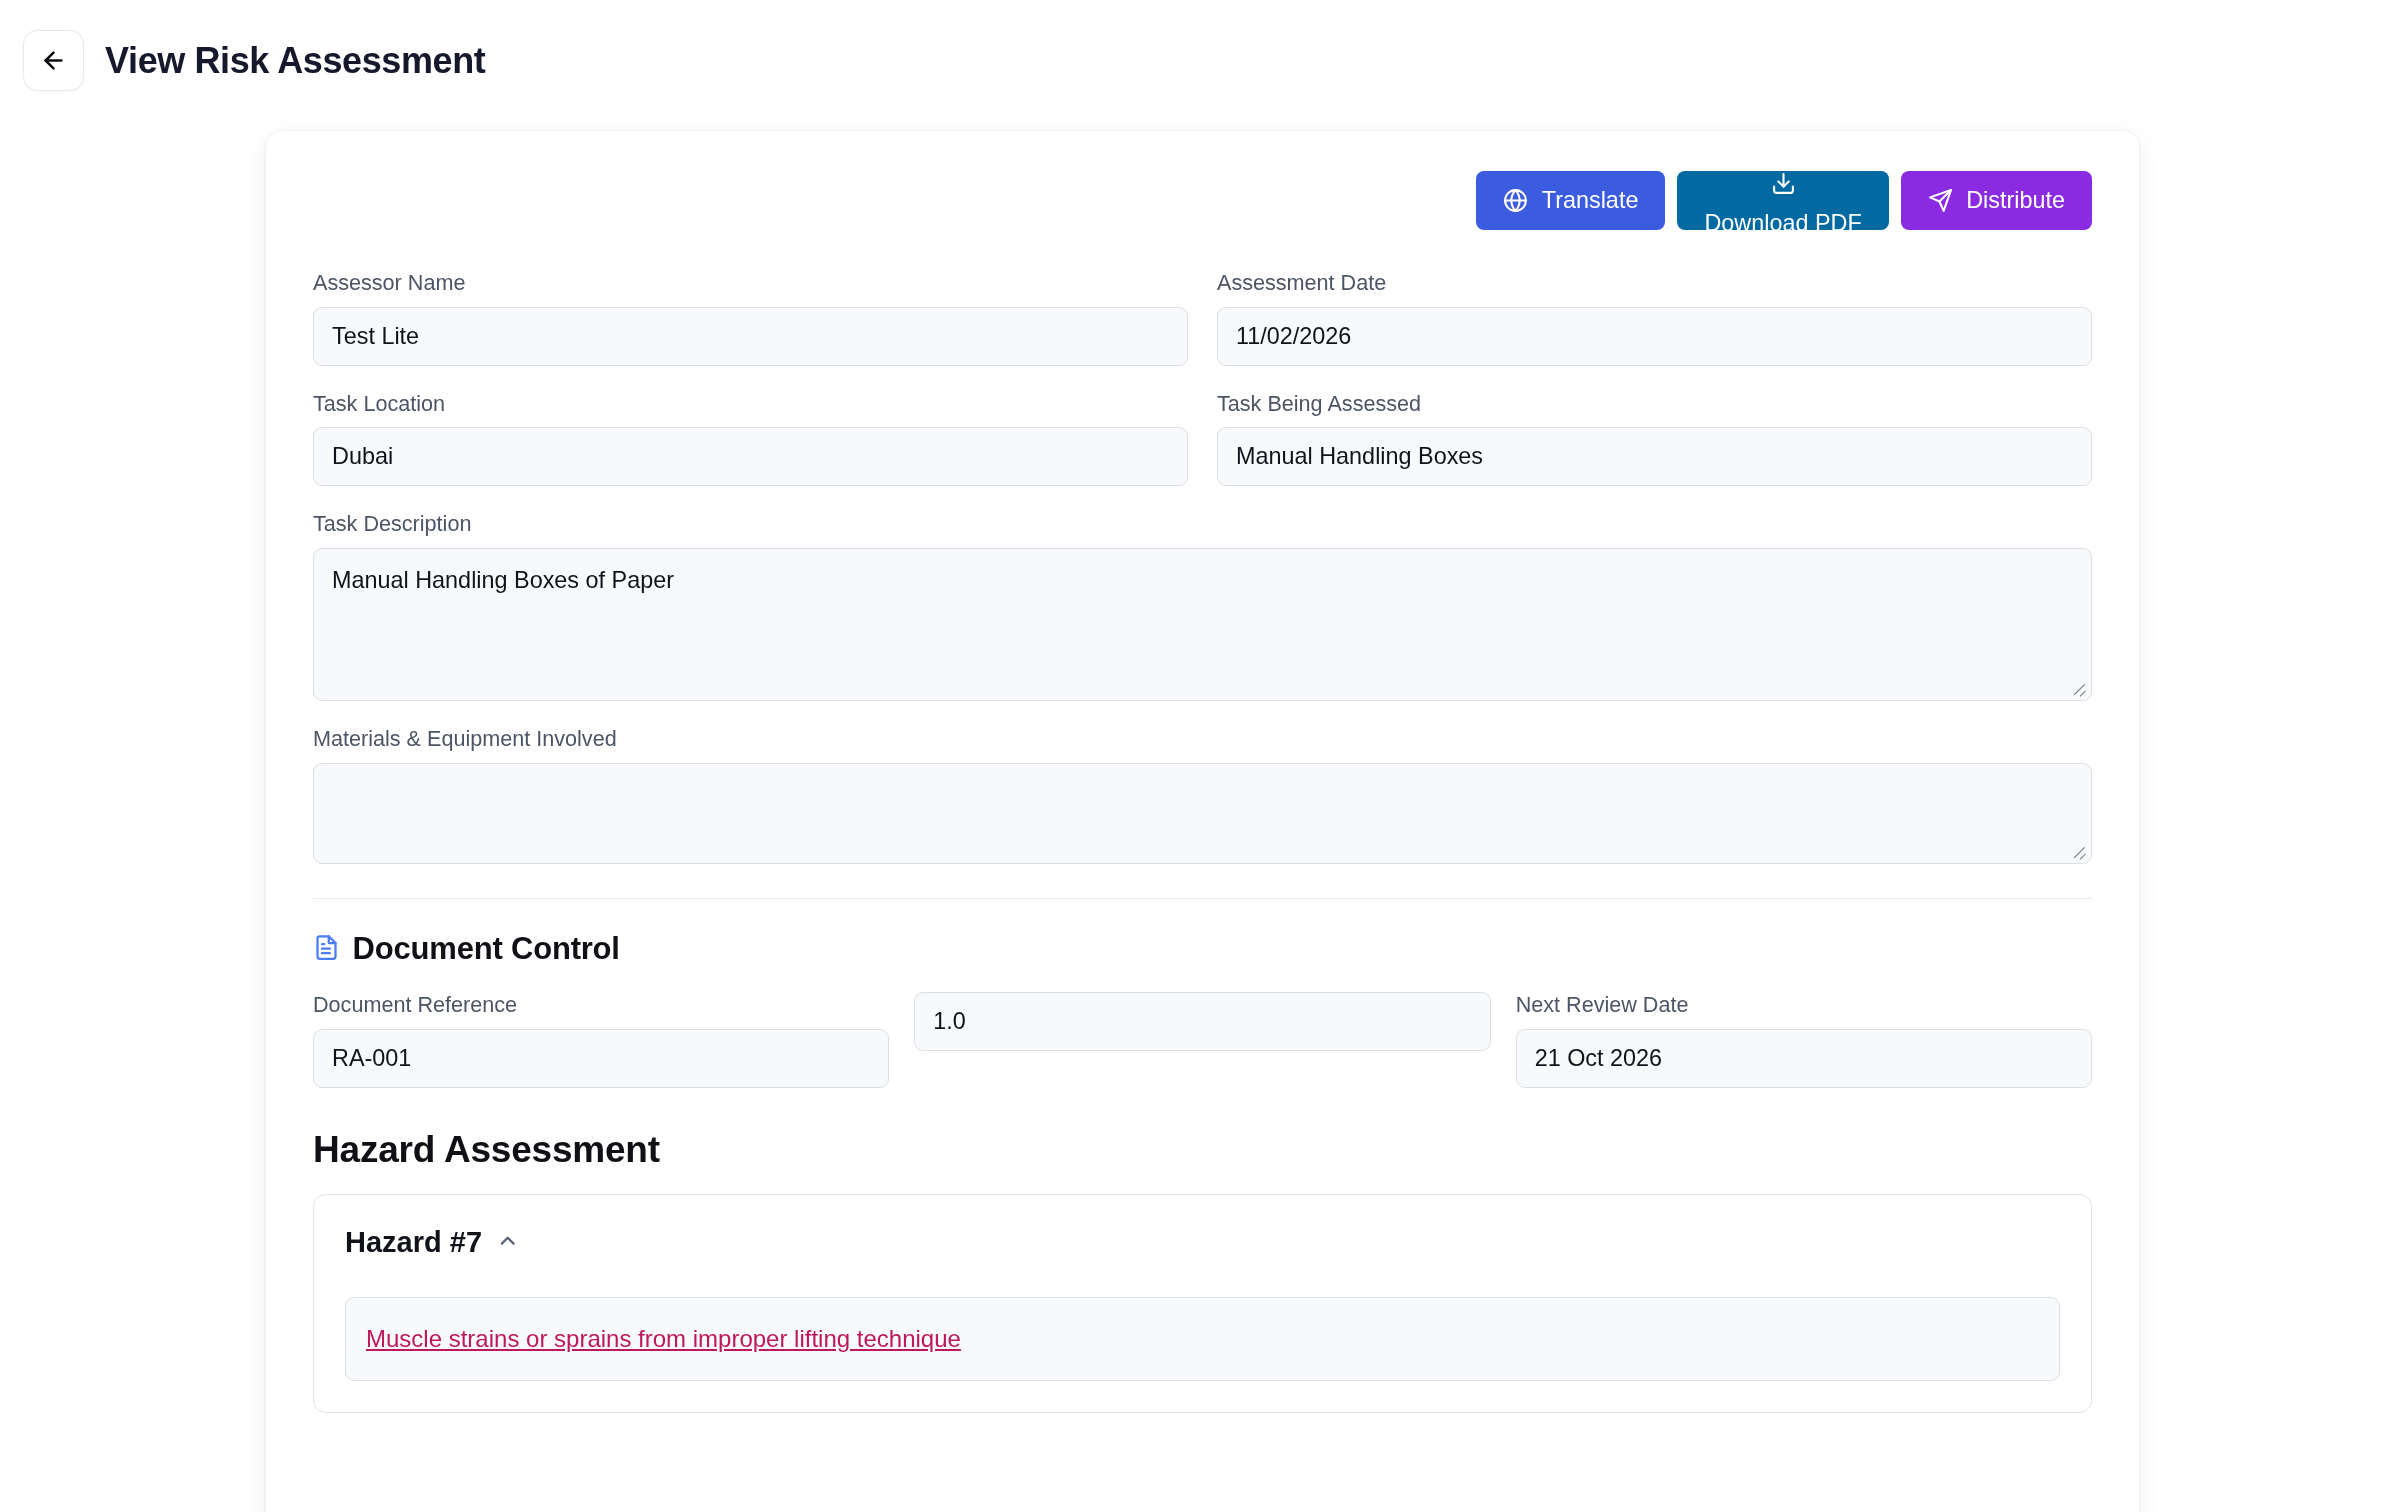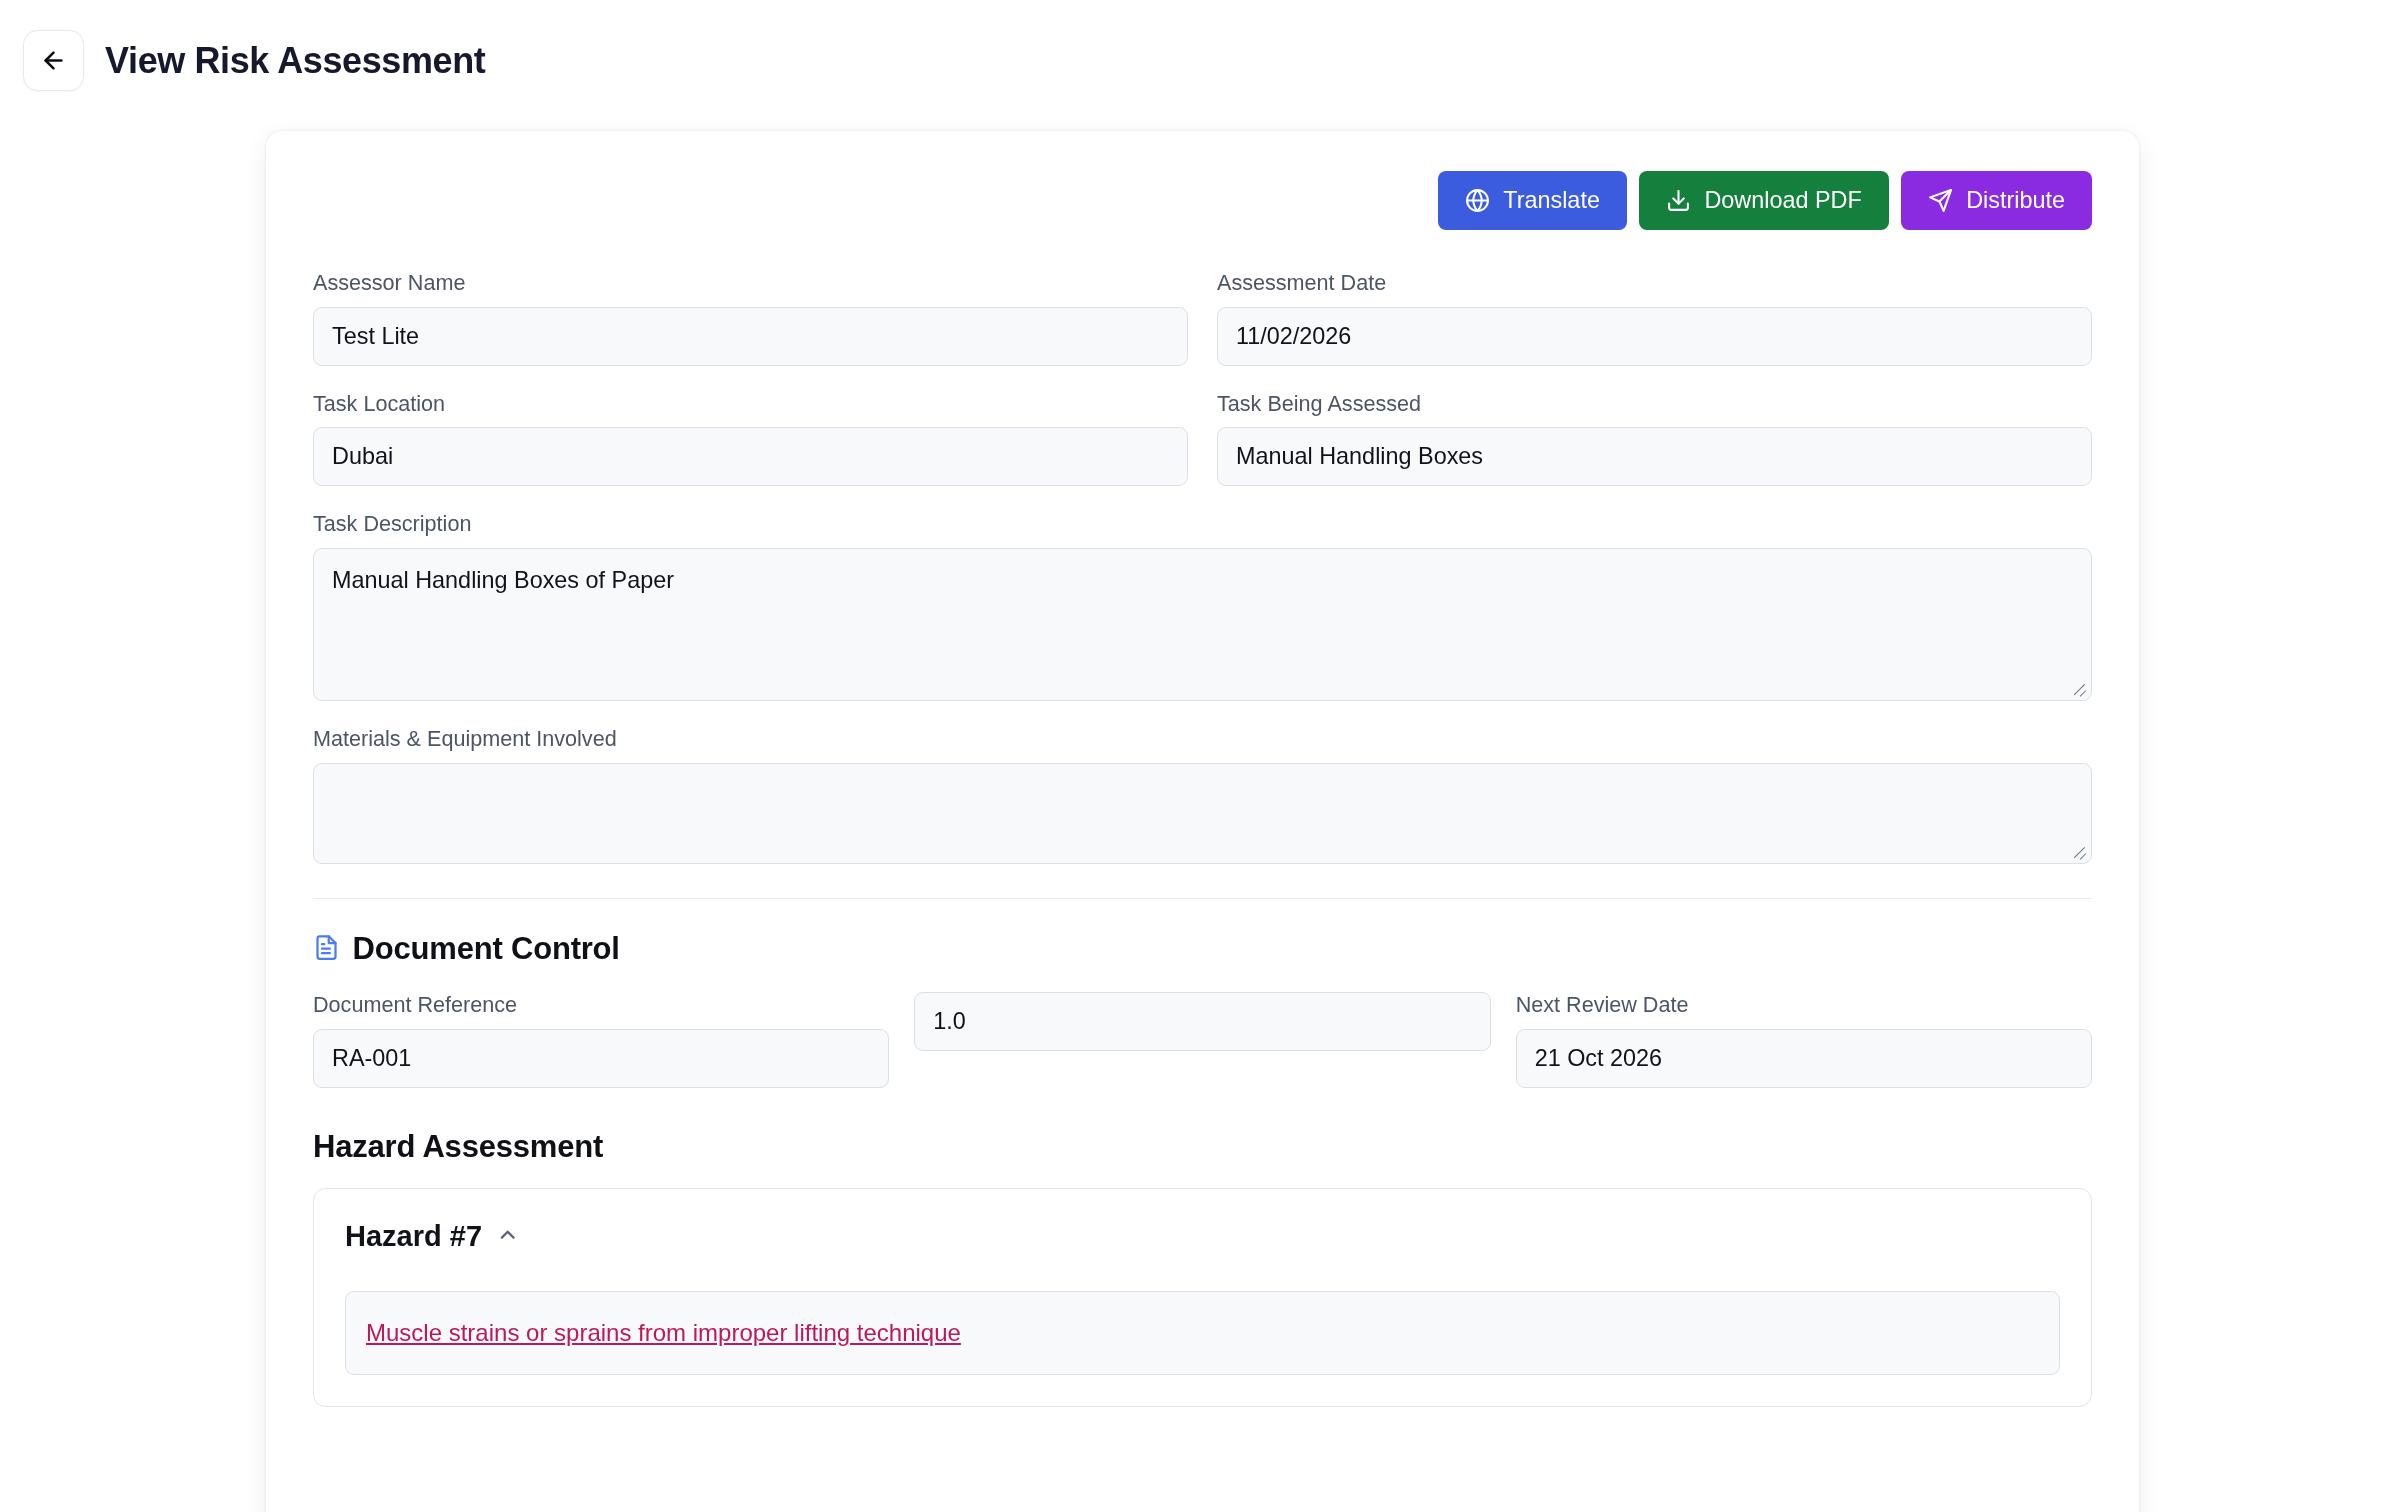--- a/index.html
+++ b/index.html
@@ -76,21 +76,21 @@
     border: none;
     border-radius: 8px;
     color: #ffffff;
     font-size: 23.4px;
     font-family: "Liberation Sans", sans-serif;
     cursor: pointer;
     white-space: nowrap;
   }
   .tb-btn svg { display: block; flex: 0 0 auto; }
   .tb-translate { background: #3c5ce0; }
-  .tb-download  { background: #15803d; }
+  .tb-download  { background: #0369a1; flex-direction: column; }
   .tb-distribute{ background: #8a2be2; }
 
   
   .row2 {
     display: grid;
     grid-template-columns: 1fr 1fr;
     column-gap: 29px;
     margin-bottom: 25px;
   }
   .row3 {
@@ -169,21 +169,21 @@
     gap: 12.6px;
     margin-bottom: 25px;
   }
   .section-head .title {
     font-size: 31px;
     font-weight: 700;
     color: #0f1117;
     letter-spacing: -0.2px;
   }
   .h2-plain {
-    font-size: 31px;
+    font-size: 37px;
     font-weight: 700;
     color: #0f1117;
     letter-spacing: -0.2px;
     margin: 41px 0 23.4px 0;
   }
 
   
   .hazard-card {
     border: 1.4px solid #e2e4ea;
     border-radius: 12.6px;

